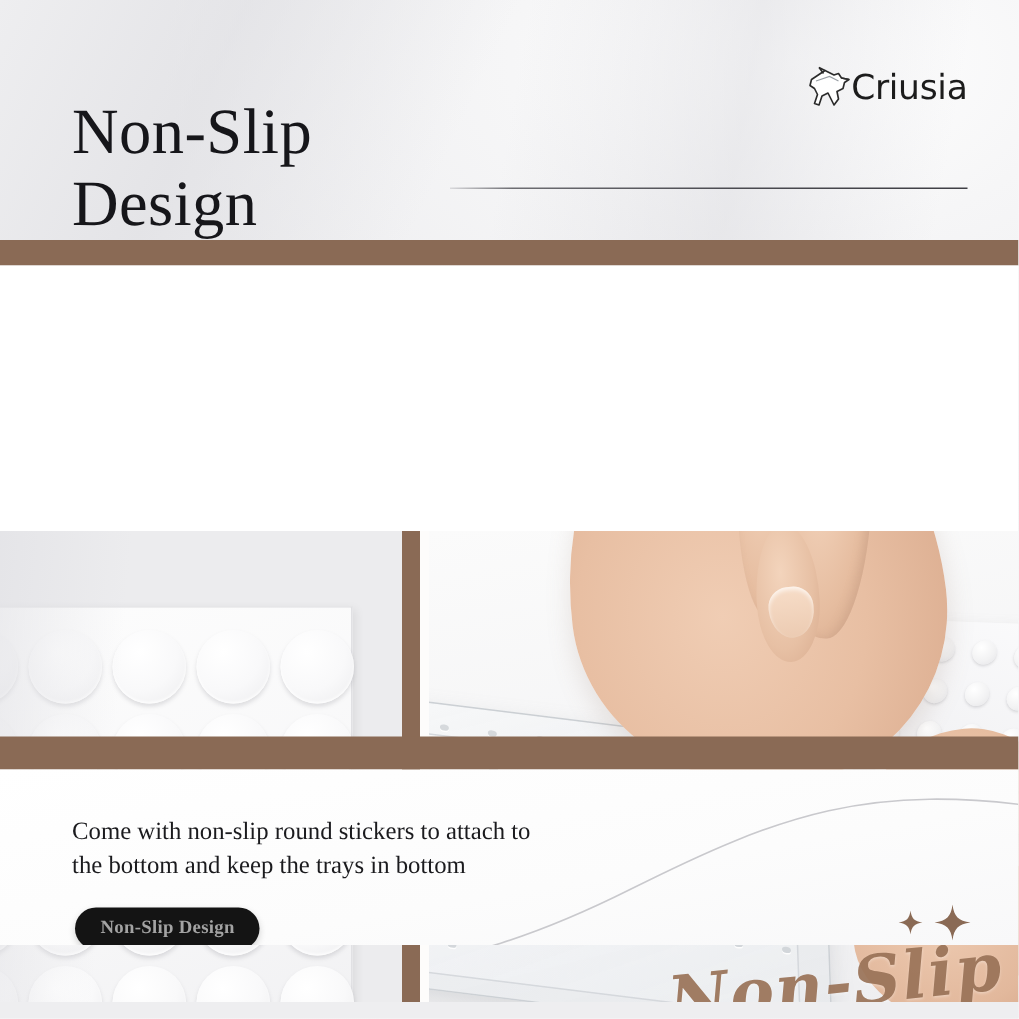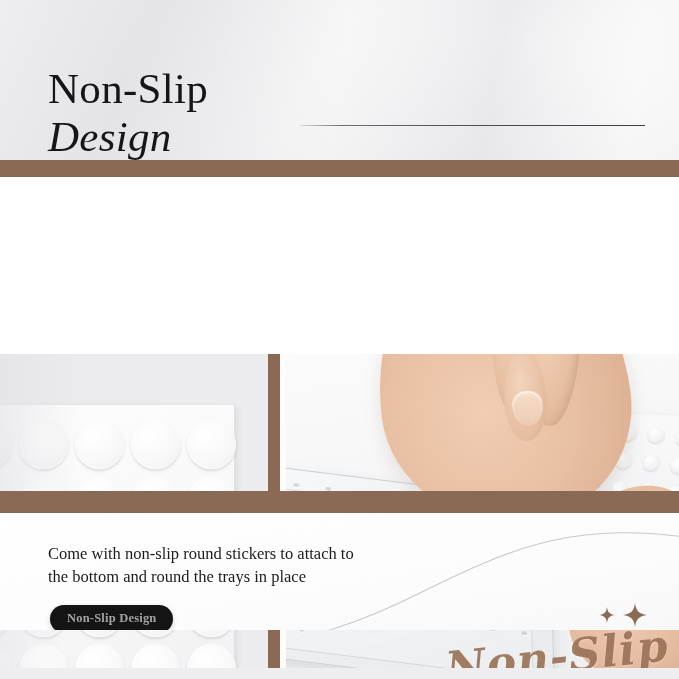--- a/index.html
+++ b/index.html
@@ -22,21 +22,21 @@
                linear-gradient(100deg, rgba(255,255,255,.0) 50%, rgba(214,214,219,.45) 72%, rgba(255,255,255,0) 92%);
     pointer-events:none;
   }
 
   
   .title{
     position:absolute;left:48px;top:36px;width:330px;
     font-size:43px;line-height:1.12;color:#16161a;
     letter-spacing:.3px;font-weight:400;
   }
-  .title .l2{display:block;font-style:italic;}
+  .title .l2{display:block;}
 
   .brand{
     position:absolute;right:34px;top:44px;
     display:flex;align-items:center;gap:2px;
   }
   .brand svg{display:block;}
   .brand-name{
     font-family:"DejaVu Sans", sans-serif;
     font-size:23px;color:#1c1c1c;letter-spacing:-.2px;font-weight:400;
     margin-left:-4px;
@@ -228,20 +228,32 @@
 
 <div class="page">
 
   <div class="hdr-wash"></div>
 
   <h1 class="title">
     <span>Non-Slip</span>
     <span class="l2">Design</span>
   </h1>
 
+  <div class="brand">
+    <span>
+      <svg width="34" height="30" viewBox="0 0 34 30" aria-hidden="true">
+        <path d="M6 9 L15 3 L21 6 L24 5 L26 8 L31 9 L28 11 L27 15 L23 17 L24 22 L21 26 L19 22 L17 18
+                 L13 20 L11 26 L8 25 L10 19 L8 15 L5 13 Z" fill="#ffffff" stroke="#2b2b2b" stroke-width="1.1" stroke-linejoin="round"></path>
+        <path d="M15 3 L11 1 L14 5" fill="none" stroke="#2b2b2b" stroke-width="1"></path>
+        <path d="M26 8 L31 9" stroke="#2b2b2b" stroke-width="1"></path>
+        <path d="M9 10 L18 7 L24 10" fill="none" stroke="#9aa0a6" stroke-width=".8"></path>
+      </svg>
+    </span>
+    <span class="brand-name">Criusia</span>
+  </div>
 
   <div class="hdr-rule"></div>
 
   <div class="brown-top"></div>
   <div class="photo-band">
 
     <div class="photo-left">
       <div class="sheet"></div>
       <div class="dots">
         <div class="dot"></div>
@@ -379,21 +391,21 @@
   </div>
   <div class="brown-bottom"></div>
 
   <div class="footer">
     <svg class="swoosh" viewBox="0 0 679 166" preserveAspectRatio="none">
       <path d="M36 120 C 210 150, 300 140, 420 80 C 520 30, 580 8, 700 26" fill="none" stroke="#c9c9cd" stroke-width="1.1"></path>
     </svg>
 
     <p class="caption">
       <span>Come with non-slip round stickers to attach to</span><br>
-      <span>the bottom and round the trays in place</span>
+      <span>the bottom and keep the trays in bottom</span>
     </p>
 
     <div class="badge">Non-Slip Design</div>
 
     <div class="sparkles">
       <span>
         <svg width="16" height="16" viewBox="0 0 24 24">
             <path d="M12 0 C13 8, 16 11, 24 12 C16 13, 13 16, 12 24 C11 16, 8 13, 0 12 C8 11, 11 8, 12 0 Z" fill="#8a6a55"></path>
           </svg>
       </span>

